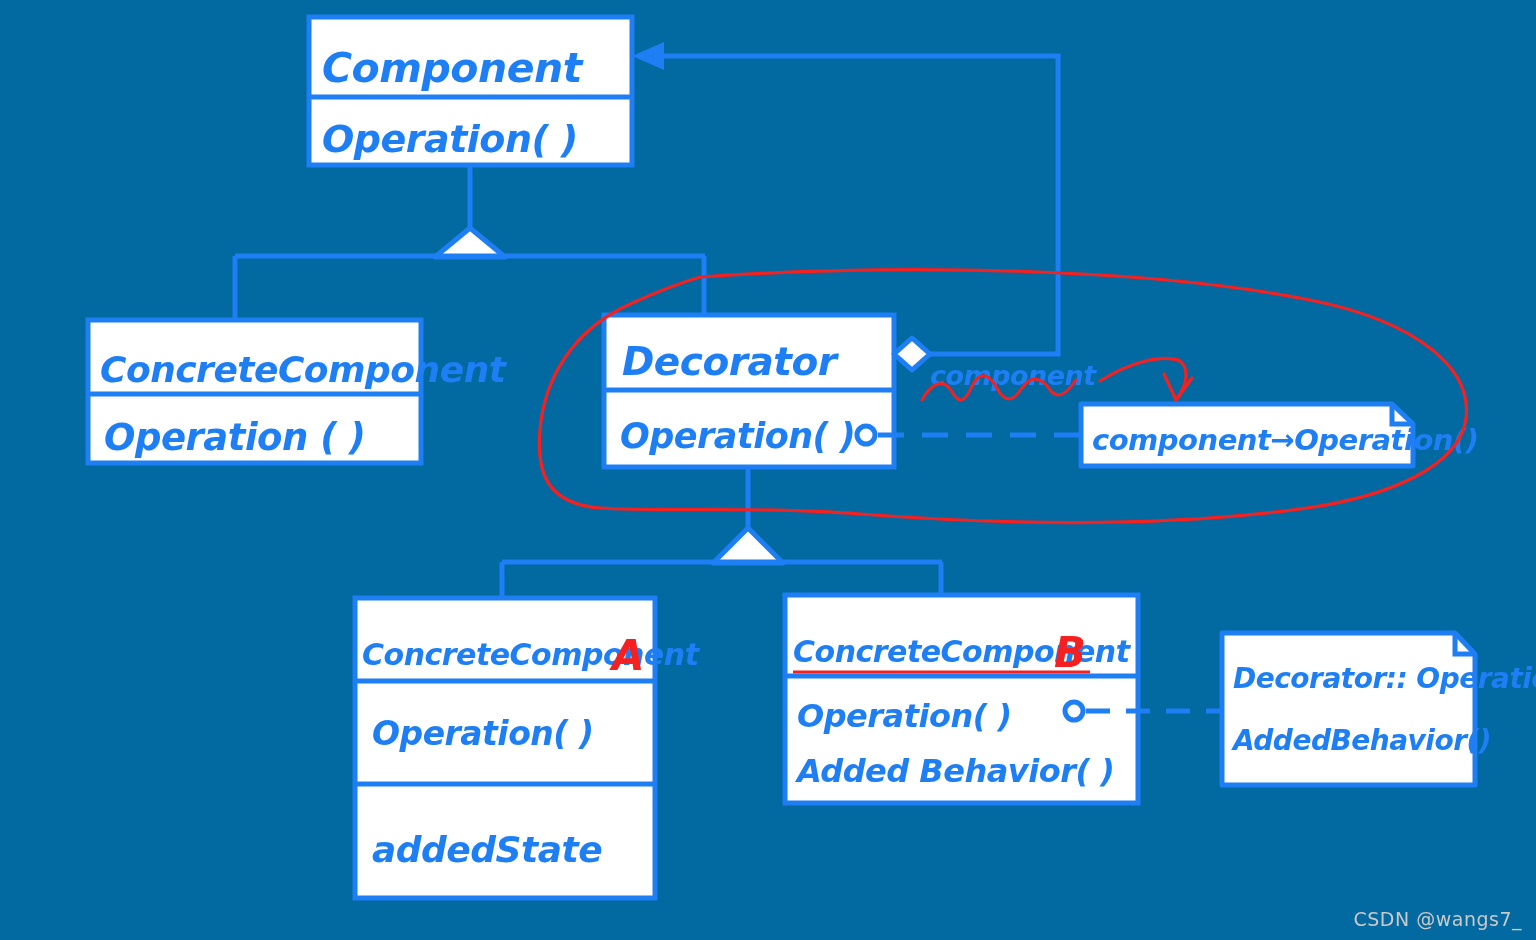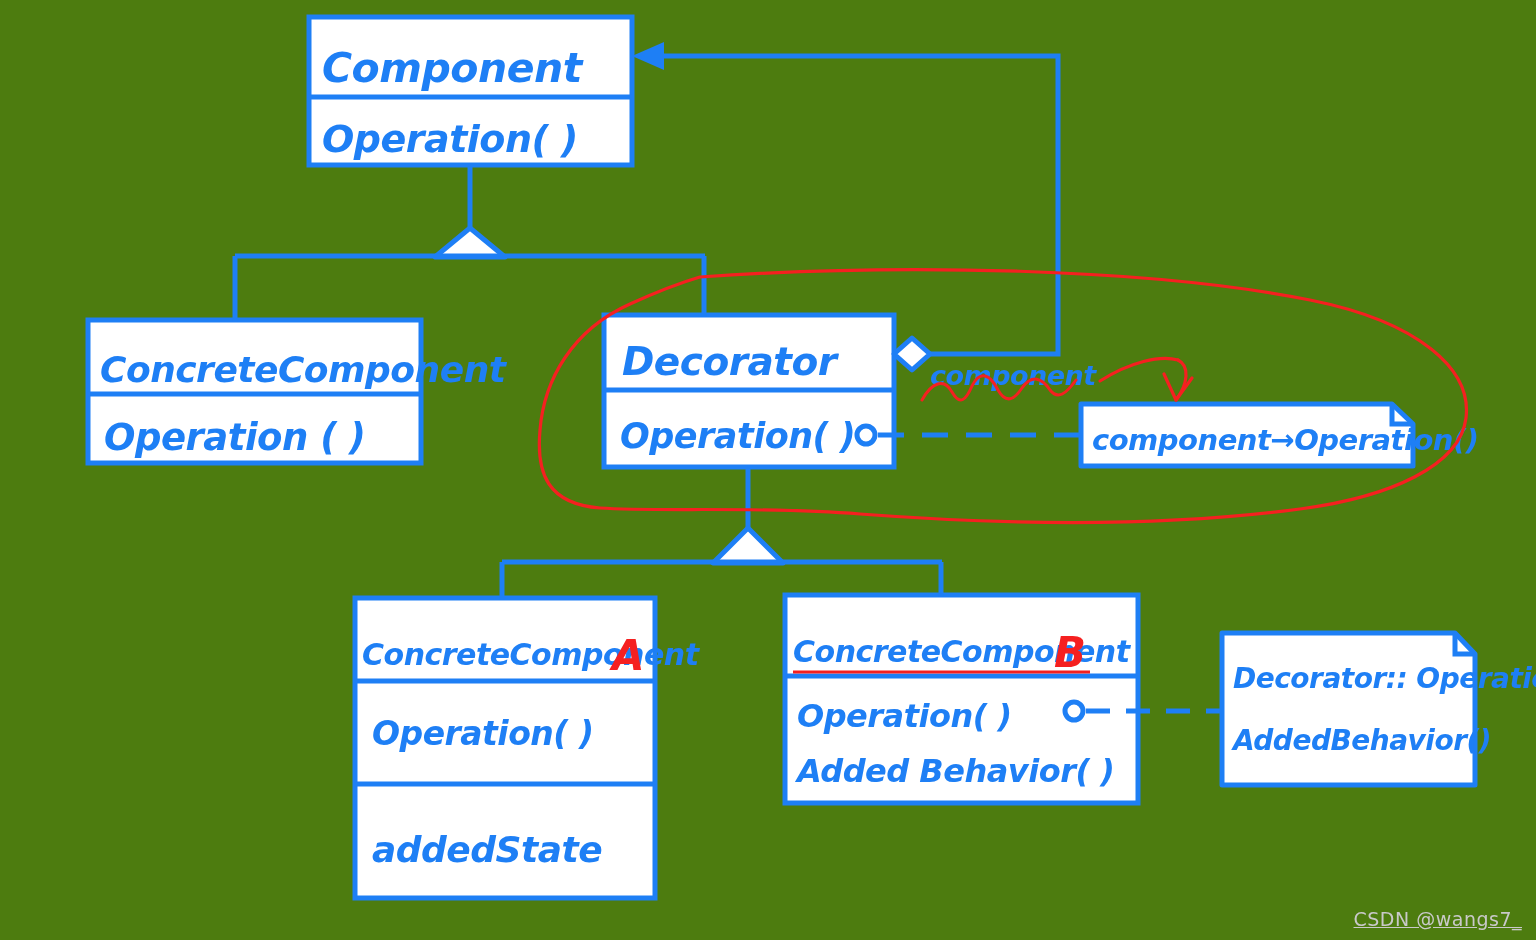--- a/index.html
+++ b/index.html
@@ -8,21 +8,21 @@
     padding: 0;
     background: #ffffff;
   }
   body {
     font-family: "DejaVu Sans", sans-serif;
   }
   #canvas {
     position: relative;
     width: 1536px;
     height: 940px;
-    background: #4d7c0f;
+    background: #0369a1;
     overflow: hidden;
   }
   #canvas svg.layer {
     position: absolute;
     left: 0;
     top: 0;
     width: 1536px;
     height: 940px;
   }
   .hand {
@@ -40,21 +40,20 @@
   }
   .watermark {
     position: absolute;
     right: 14px;
     bottom: 10px;
     font-family: "DejaVu Sans", sans-serif;
     font-size: 19px;
     color: #c9c9c9;
     letter-spacing: 0.5px;
     white-space: nowrap;
-    text-decoration: underline;
   }
 </style>
 </head>
 <body>
 
 <div id="canvas">
 
   <svg class="layer" viewBox="0 0 1536 940">
 
     <g>

